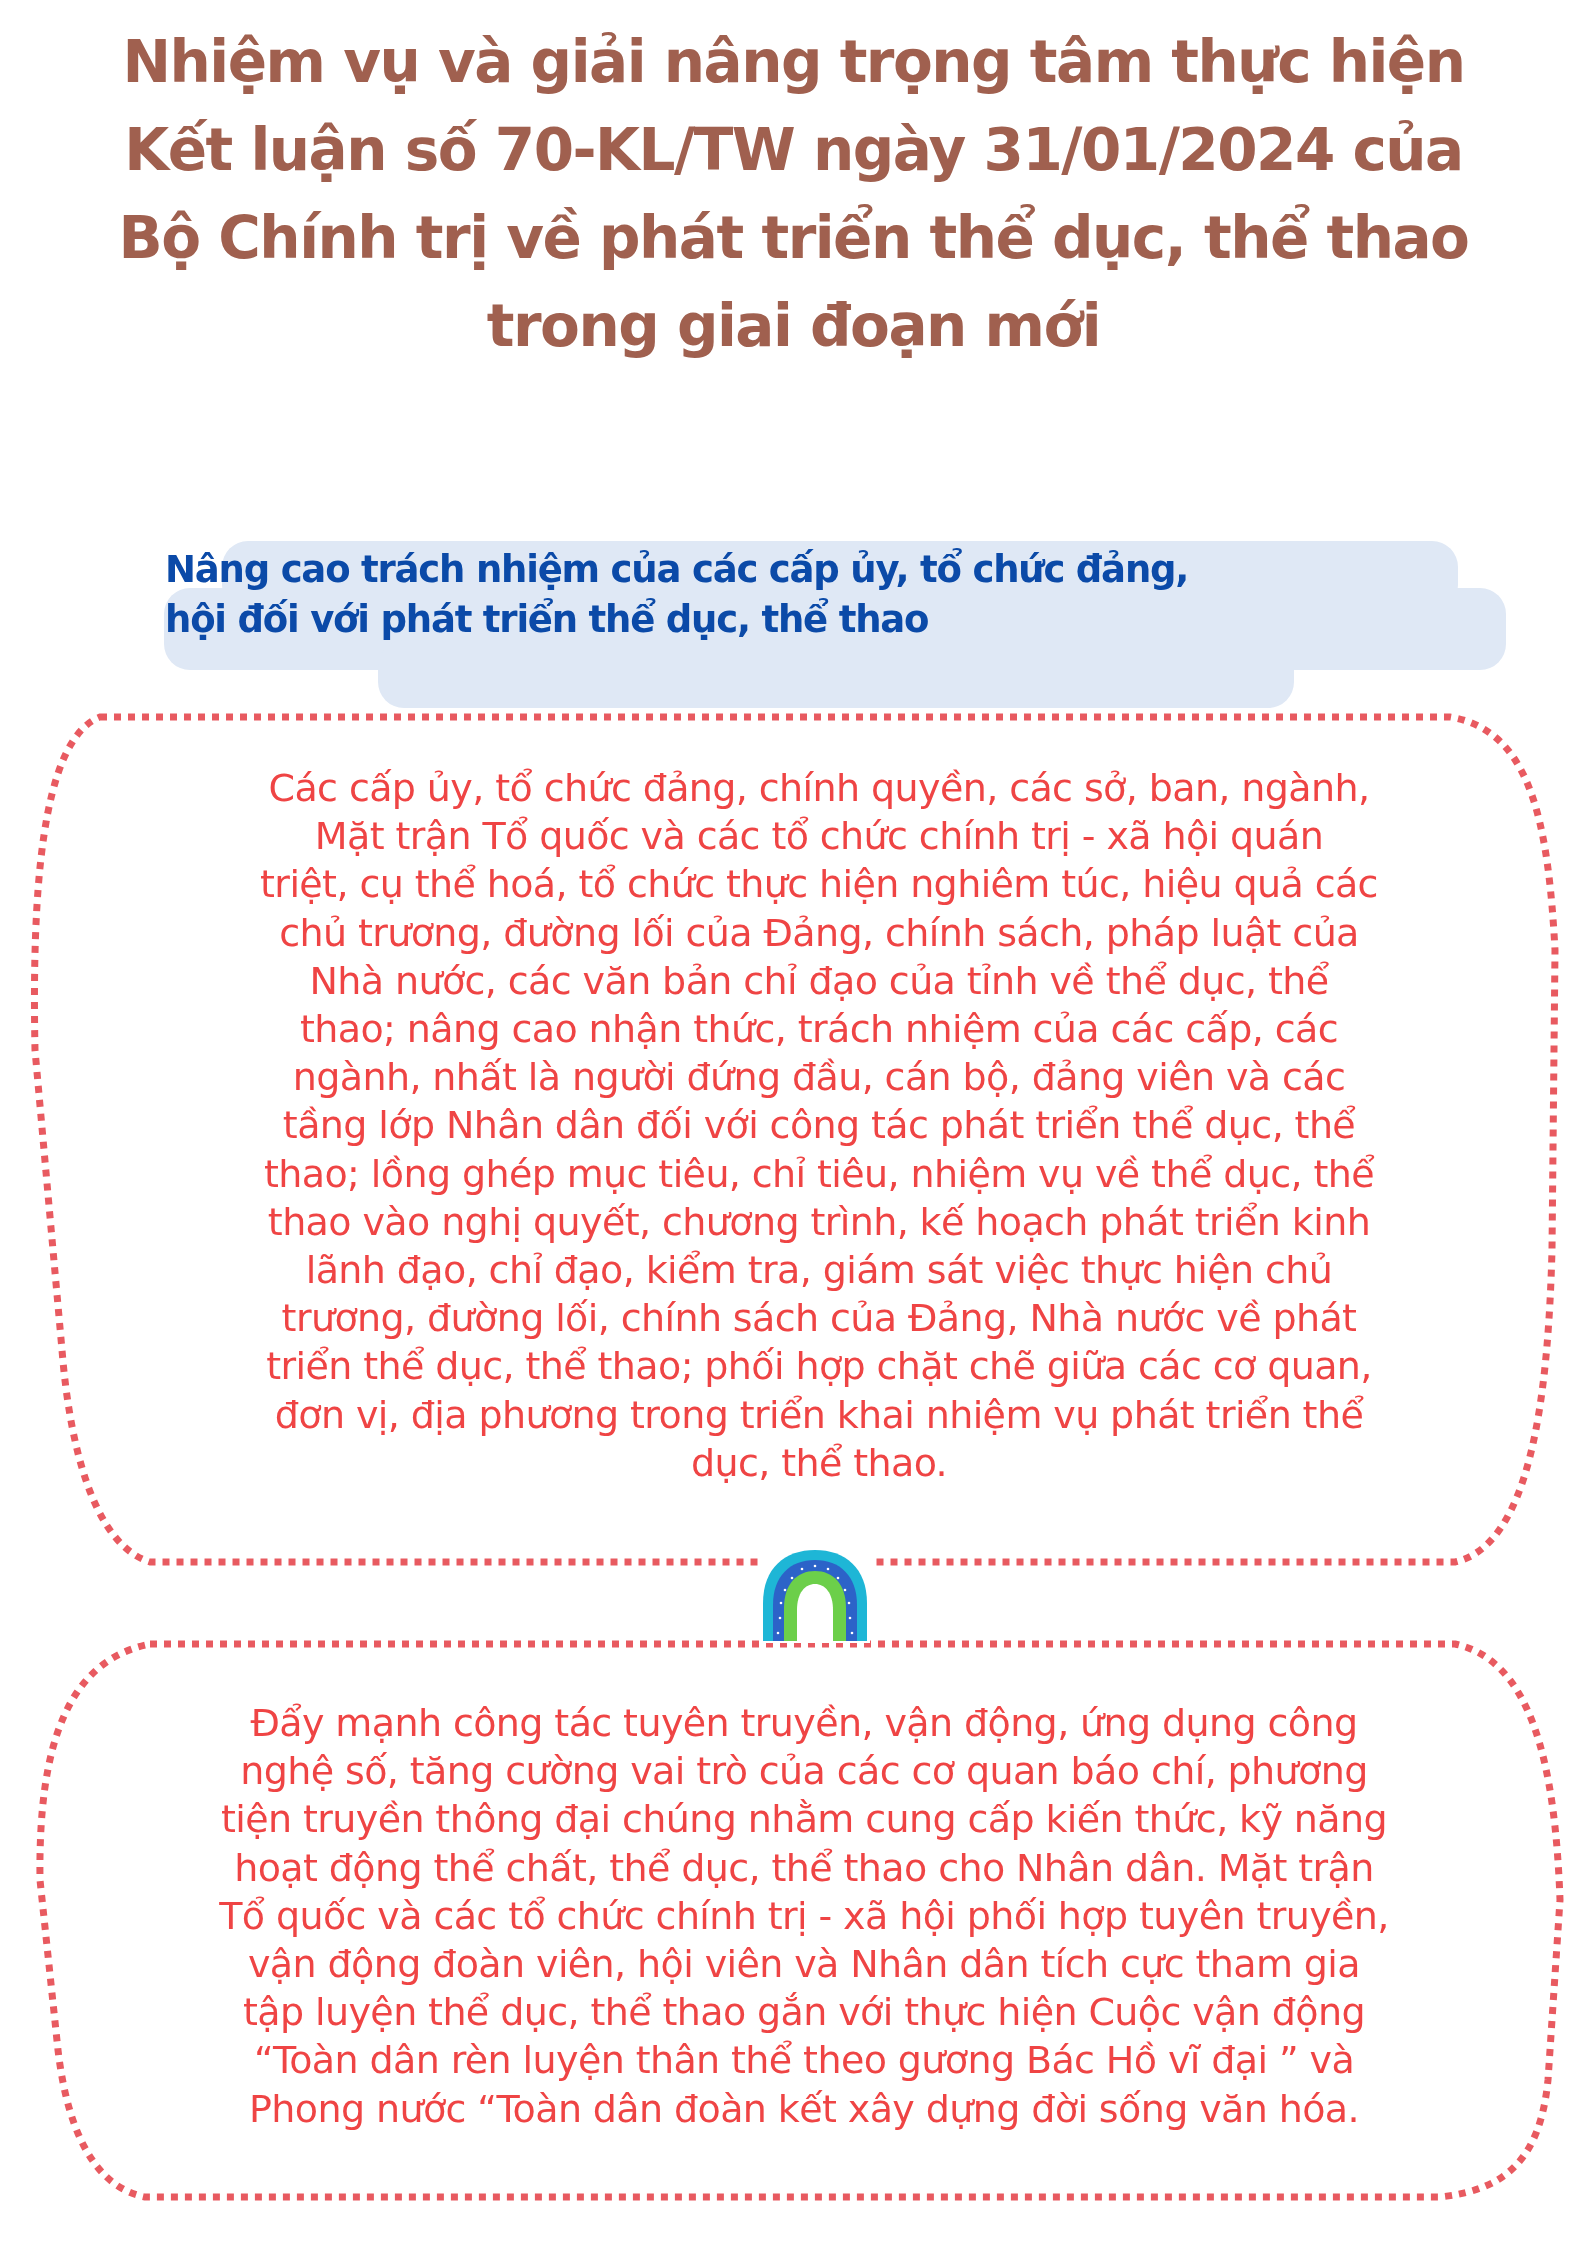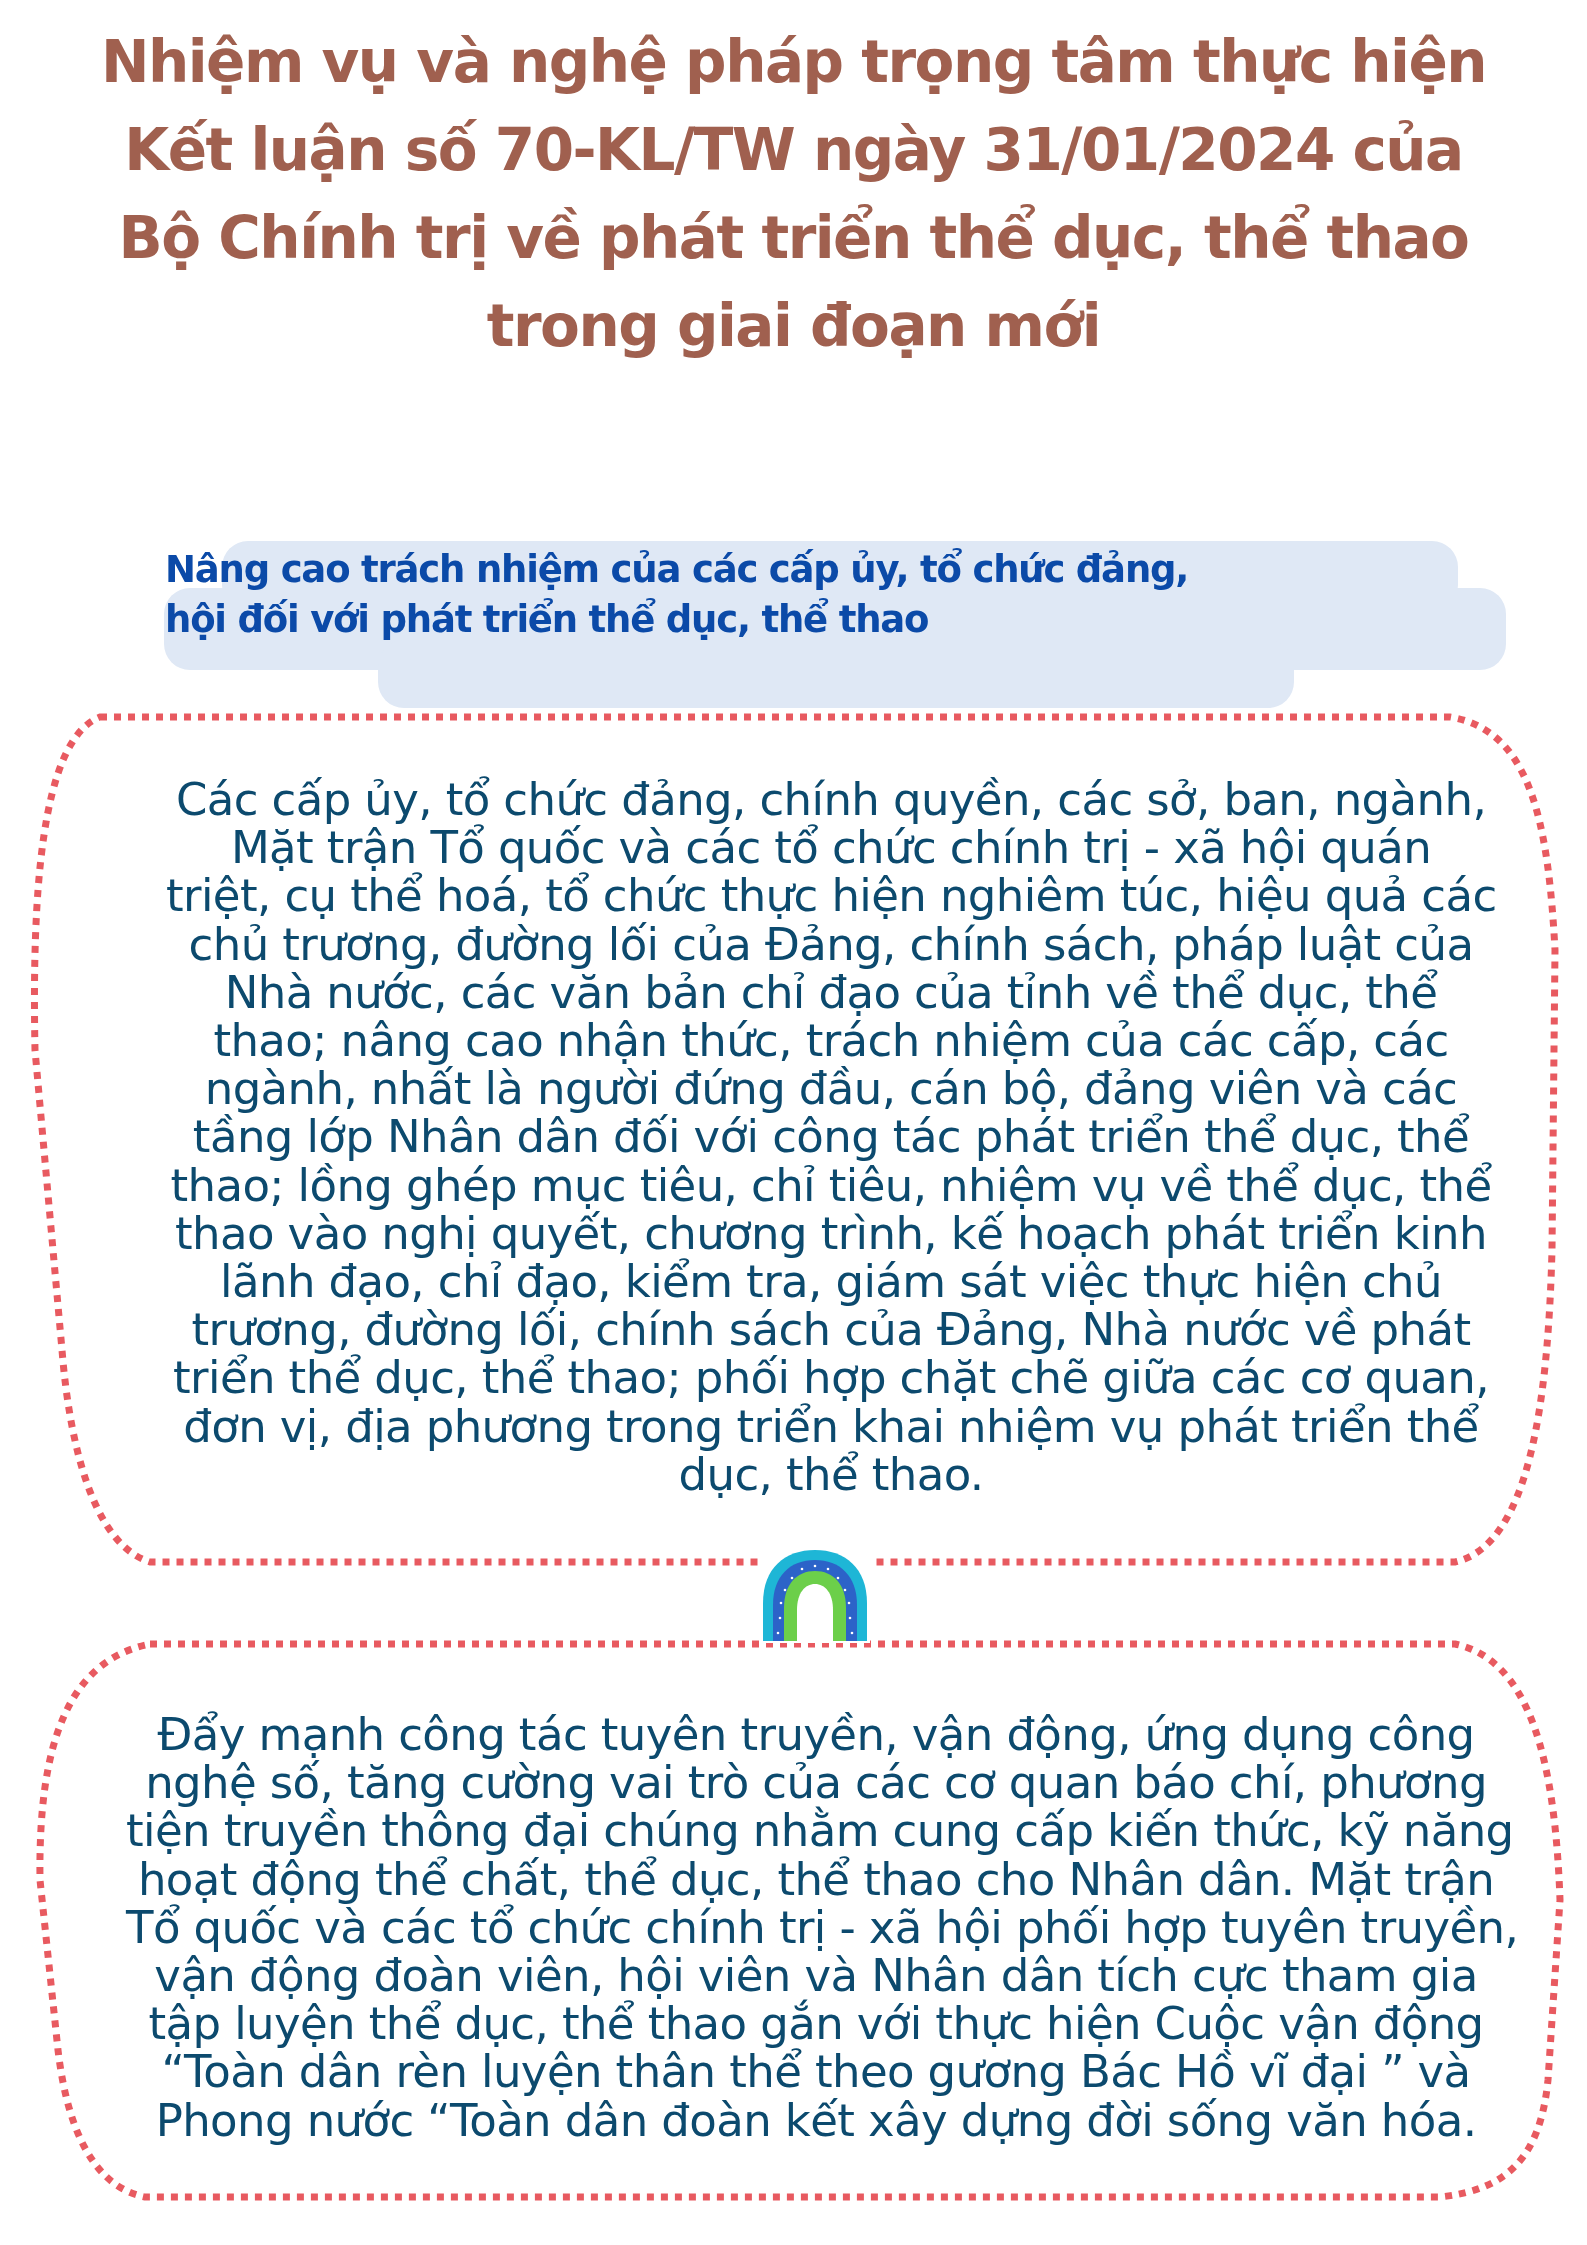--- a/index.html
+++ b/index.html
@@ -26,36 +26,36 @@
     color: #0b4aa8; font-weight: bold;
     font-family: "DejaVu Sans", sans-serif;
     font-size: 37px; line-height: 50px; letter-spacing: -1.2px;
     margin: 0;
   }
   .badge-text span { display: block; }
 
   .frame { position: absolute; left: 0; top: 0; pointer-events: none; }
 
   .para {
-    position: absolute; text-align: center; color: #0c4a6e;
+    position: absolute; text-align: center; color: #ef4444;
     font-family: "DejaVu Sans", sans-serif; font-weight: normal;
-    font-size: 45px; line-height: 48.2px; letter-spacing: -0.6px;
-    margin: 16px;
+    font-size: 38px; line-height: 48.2px; letter-spacing: -0.6px;
+    margin: 4px;
   }
   .para span { display: block; white-space: nowrap; }
   .p1 { left: 150px; top: 760px; width: 1330px; }
   .p2 { left: 110px; top: 1695px; width: 1380px; }
 
   .rainbow { position: absolute; left: 760px; top: 1548px; width: 110px; height: 95px; }
 </style>
 </head>
 <body>
 
 <h1 class="title">
-  <span>Nhiệm vụ và nghệ pháp trọng tâm thực hiện</span>
+  <span>Nhiệm vụ và giải nâng trọng tâm thực hiện</span>
   <span>Kết luận số 70-KL/TW ngày 31/01/2024 của</span>
   <span>Bộ Chính trị về phát triển thể dục, thể thao</span>
   <span>trong giai đoạn mới</span>
 </h1>
 
 <div class="badge">
   <div class="blk" style="left:222px; top:541px; width:1236px; height:70px;"></div>
   <div class="blk" style="left:164px; top:588px; width:1342px; height:82px;"></div>
   <div class="blk" style="left:378px; top:640px; width:916px; height:68px;"></div>
 </div>

